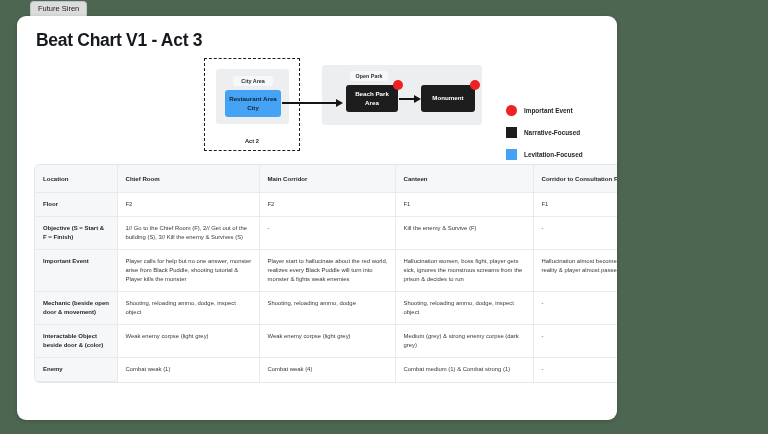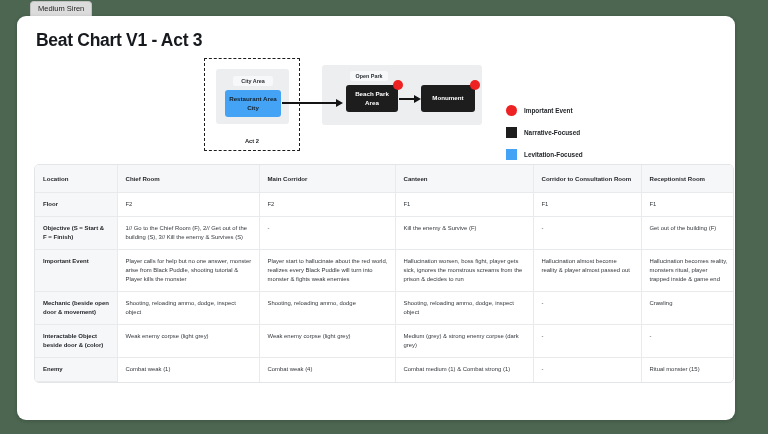--- a/index.html
+++ b/index.html
@@ -21,21 +21,21 @@
     font-size: 7.5px; line-height: 12px;
     padding: 1px 7px 2px 7px;
     border-radius: 4px 4px 0 0;
     border: 1px solid #c2c2c2; border-bottom: none;
     white-space: nowrap;
   }
 
   
   .card {
     position: absolute; left: 17px; top: 16px;
-    width: 718px; height: 404px;
+    width: 600px; height: 404px;
     background: #ffffff;
     border-radius: 9px;
     box-shadow: 0 1px 4px rgba(0,0,0,.18);
     overflow: hidden;
   }
 
   .page-title {
     position: absolute; left: 19px; top: 14px;
     font-size: 17.5px; font-weight: bold; letter-spacing: -0.3px;
     color: #16191d;
@@ -159,21 +159,21 @@
   col.c3 { width: 138px; }
   col.c4 { width: 108px; }
   col.c5 { width: 94px; }
 </style>
 </head>
 <body>
 
 <div id="app">
 
   <div class="tabstrip">
-    <div class="tab-chip">Medium Siren</div>
+    <div class="tab-chip">Future Siren</div>
   </div>
 
   <div class="card">
 
     <div class="page-title">Beat Chart V1 - Act 3</div>
 
     <div class="diagram">
 
       <div class="act2-dash"></div>
       <div class="act2-label">Act 2</div>

